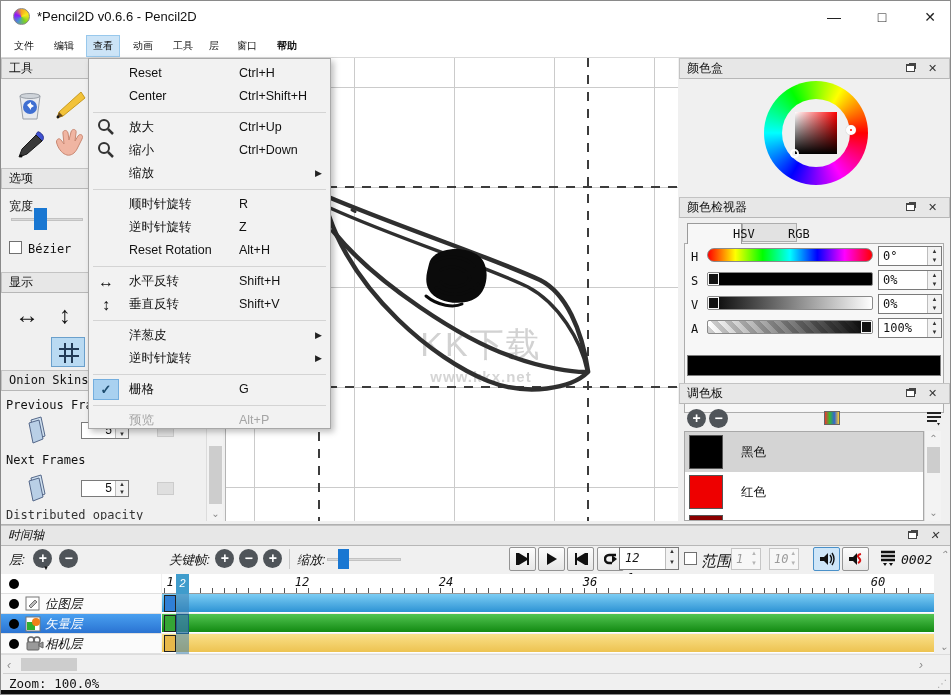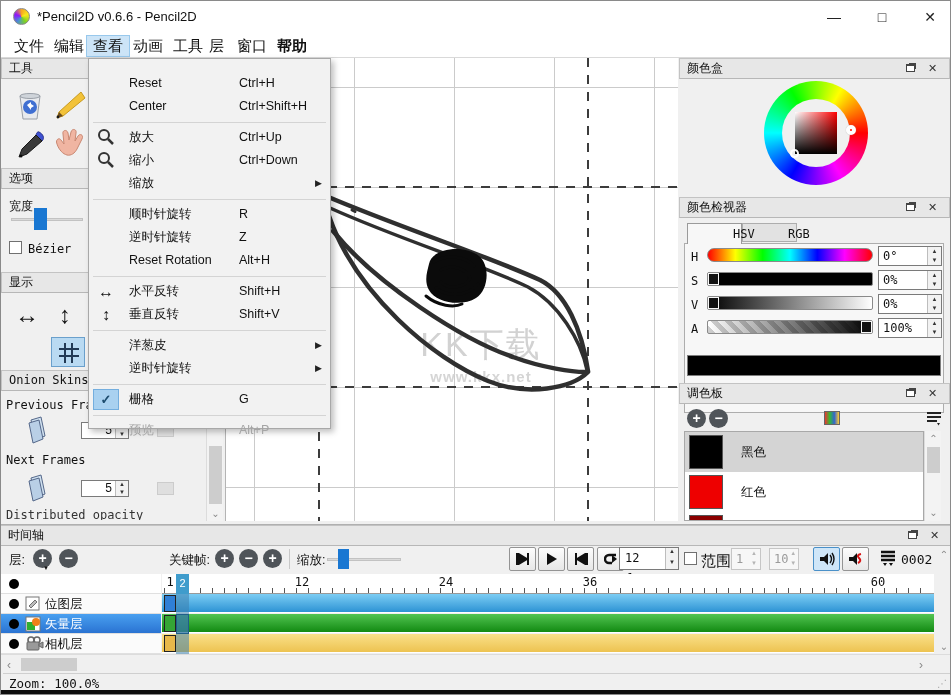--- a/index.html
+++ b/index.html
@@ -6,39 +6,39 @@
   *{box-sizing:border-box;}
   #win{position:relative;width:951px;height:695px;background:#f0f0f0;border:1px solid #8a8a8a;
        font-family:"Liberation Sans",sans-serif;font-size:12px;color:#111;overflow:hidden;}
   .abs{position:absolute;}
   .mono{font-family:"DejaVu Sans Mono",monospace;}
   
   .titlebar{left:0;top:0;width:100%;height:32px;background:#ffffff;}
   .title-text{left:36px;top:8px;font-size:13px;}
   .cap-btn{top:6px;width:30px;height:20px;text-align:center;font-size:14px;color:#222;line-height:20px;}
   .menubar{left:0;top:32px;width:100%;height:25px;background:#ffffff;border-bottom:1px solid #d9d9d9;}
-  .mitem{top:3px;height:20px;line-height:20px;padding:0 6px;font-size:15px;}
+  .mitem{top:3px;height:20px;line-height:20px;padding:0 6px;font-size:10px;}
   .mitem.active{background:#cce4f7;outline:1px solid #98c8ec;}
   
   .phead{background:#e7e7e7;border:1px solid #c3c3c3;border-bottom:1px solid #b7b7b7;height:21px;line-height:19px;padding-left:7px;font-size:12px;}
   .pbtn{position:absolute;top:3px;width:15px;height:15px;color:#333;font-size:11px;line-height:15px;text-align:center;}
   .float-glyph{display:inline-block;width:9px;height:8px;border:1px solid #444;border-top:2px solid #444;background:#fff;box-shadow:2px -2px 0 -1px #444;}
   
   .ldock{left:0;top:57px;width:225px;height:463px;background:#f0f0f0;border-right:1px solid #b4b4b4;}
   .slabel{font-size:12px;}
   .spin{background:#fff;border:1px solid #7a7a7a;display:flex;}
   .spin .val{flex:1;text-align:right;padding-right:3px;font-size:12px;line-height:15px;}
   .spin .arr{width:13px;border-left:1px solid #bdbdbd;display:flex;flex-direction:column;background:#f2f2f2;}
   .spin .arr div{flex:1;font-size:6px;line-height:7px;text-align:center;color:#333;}
   .graybox{background:#dfdfdf;border:1px solid #cccccc;}
   .vscroll{background:#f3f3f3;border-left:1px solid #dcdcdc;}
   .thumb{background:#cdcdcd;}
   .arrowg{color:#8a8a8a;font-size:10px;text-align:center;}
   
-  .popup{left:87px;top:57px;width:243px;height:371px;background:#f2f2f2;border:1px solid #a8a8a8;box-shadow:3px 3px 6px rgba(0,0,0,.25);z-index:50;padding-top:13px;}
+  .popup{left:87px;top:57px;width:243px;height:371px;background:#f2f2f2;border:1px solid #a8a8a8;box-shadow:3px 3px 6px rgba(0,0,0,.25);z-index:50;padding-top:3px;}
   .pm-item{position:relative;height:23px;line-height:23px;}
   .pm-label{position:absolute;left:40px;font-size:12.5px;}
   .pm-short{position:absolute;left:150px;font-size:12.5px;}
   .pm-sep{height:8px;position:relative;}
   .pm-sep::after{content:"";position:absolute;left:4px;right:4px;top:4px;border-top:1px solid #d4d4d4;}
   .pm-ico{position:absolute;left:5px;top:2px;width:24px;height:19px;text-align:center;}
   .pm-sub{position:absolute;right:8px;top:0;font-size:9px;color:#222;}
   .pm-check{background:#a9d1f0;outline:1px solid #74aede;color:#1d4c6e;font-weight:bold;font-size:13px;line-height:19px;}
   .disabled{color:#a5a5a5;}
   
@@ -60,21 +60,21 @@
   .spin2{position:absolute;width:64px;height:20px;background:#fff;border:1px solid #7a7a7a;display:flex;}
   .spin2 .val{flex:1;font-size:12px;line-height:18px;padding-left:4px;}
   .spin2 .arr{width:14px;border-left:1px solid #bdbdbd;background:#f2f2f2;display:flex;flex-direction:column;}
   .spin2 .arr div{flex:1;font-size:6px;line-height:8px;text-align:center;color:#333;}
   .circbtn{width:19px;height:19px;border-radius:50%;background:#4f5459;color:#fff;text-align:center;line-height:18px;font-size:14px;font-weight:bold;}
   
   .prow{position:absolute;left:0;width:100%;height:40px;}
   .prow .nm{position:absolute;left:56px;top:12px;font-size:12.5px;}
   .sw{position:absolute;left:4px;top:3px;width:34px;height:34px;border:1px solid #555;}
   
-  .timeline{left:0;top:523px;width:951px;height:149px;background:#f0f0f0;border-top:1px solid #b0b0b0;}
+  .timeline{left:0;top:523px;width:951px;height:149px;background:#f0f0f0;border-top:1px solid #b0b0b0;font-style:italic;}
   .tlbtn{position:absolute;width:27px;height:24px;background:linear-gradient(#fdfdfd,#e7e7e7);border:1px solid #949494;border-radius:2px;}
   .tlbtn svg{position:absolute;left:50%;top:50%;transform:translate(-50%,-50%);}
   .ck{width:13px;height:13px;background:#fff;border:1px solid #707070;}
   .dspin{position:absolute;width:30px;height:22px;background:#f7f7f7;border:1px solid #c6c6c6;display:flex;}
   .dspin .val{flex:1;font-size:12px;line-height:20px;padding-left:4px;color:#9b9b9b;}
   .dspin .arr{width:12px;display:flex;flex-direction:column;}
   .dspin .arr div{flex:1;font-size:6px;line-height:8px;text-align:center;color:#b5b5b5;}
   .lrow{position:absolute;left:0;width:160px;height:20px;background:#fbfbfb;border-bottom:1px solid #e0e0e0;}
   .lrow .dot{position:absolute;left:8px;top:5px;width:10px;height:10px;border-radius:50%;background:#000;}
   .lrow .lname{position:absolute;left:44px;top:2px;font-size:12.5px;}

